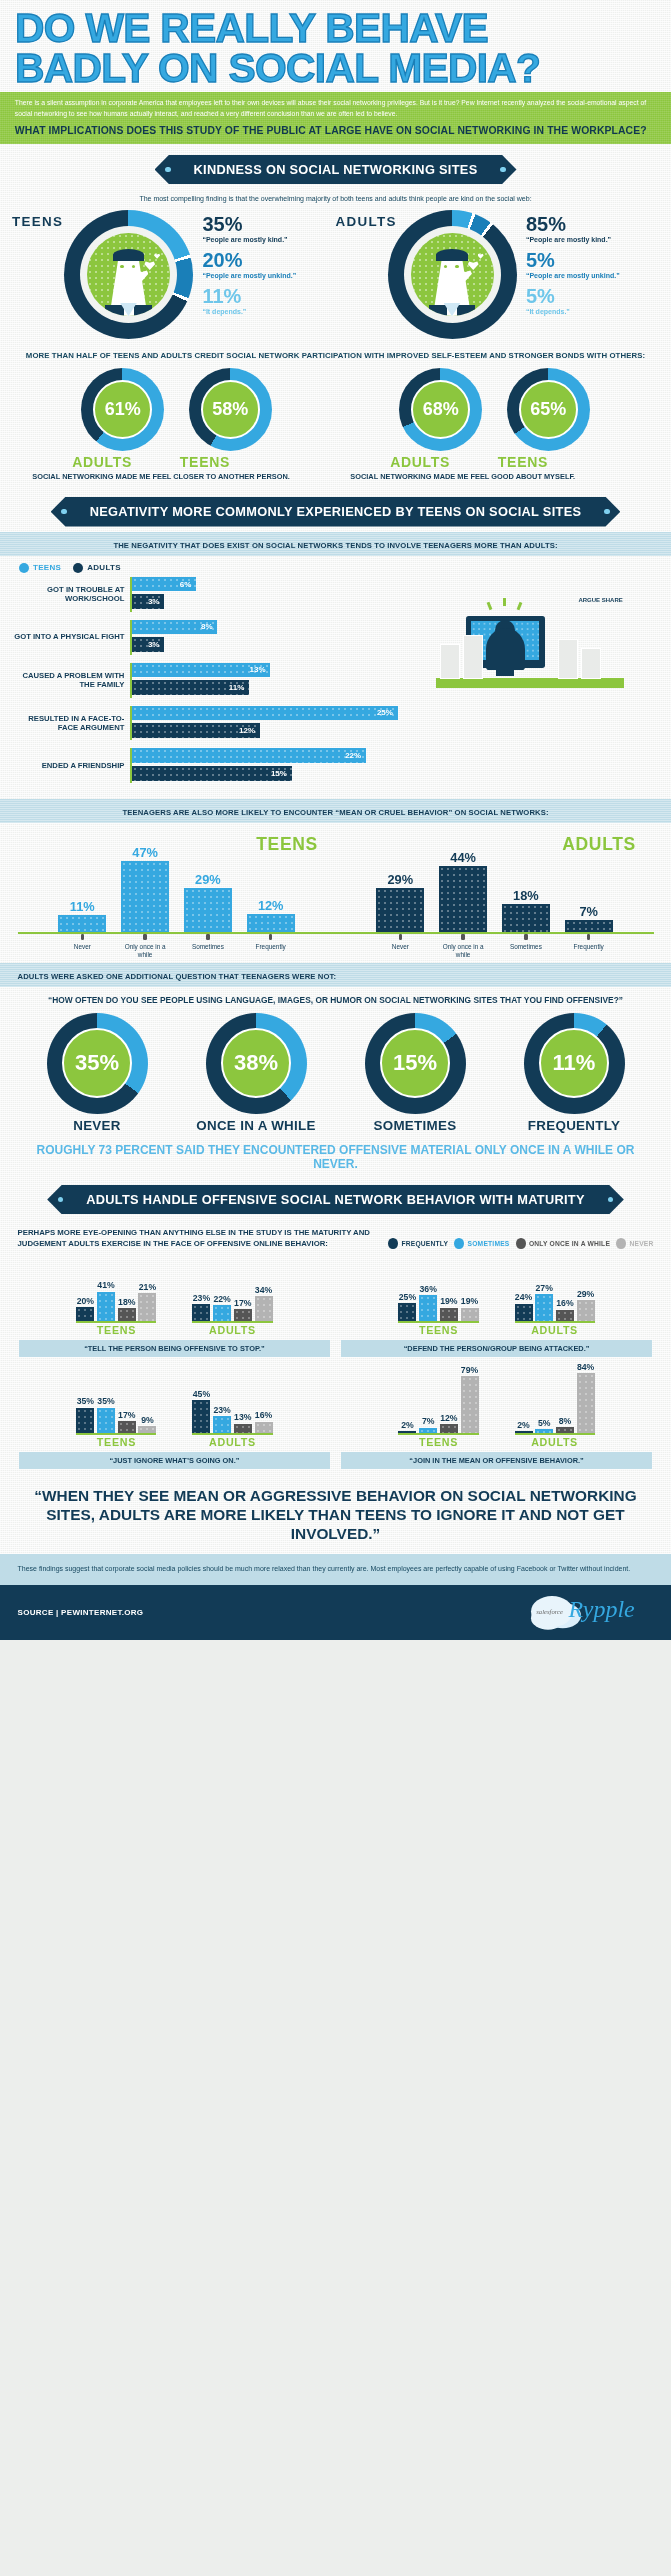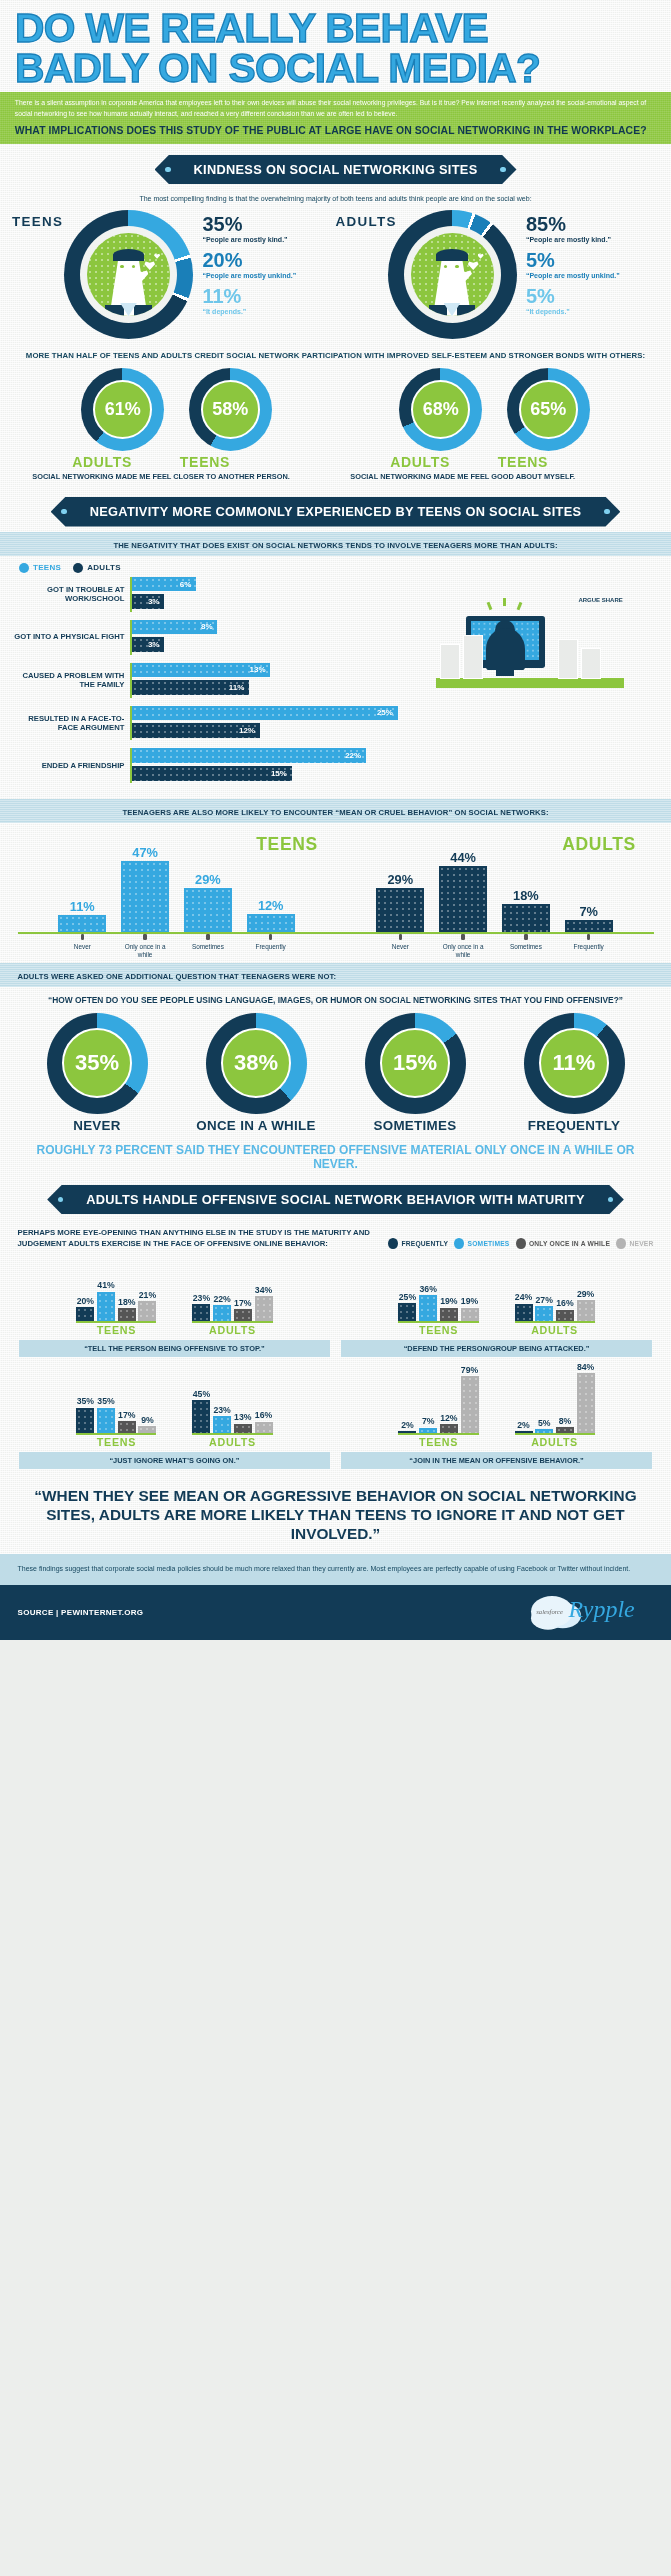--- a/index.html
+++ b/index.html
@@ -717,21 +717,21 @@
           <div class="grp-bars">
             <div class="grp-bar" style="height:14px; background-color:#123b56;">
                 <span class="lv">20%</span>
               </div>
             <div class="grp-bar" style="height:29.5px; background-color:#35a8e0;">
                 <span class="lv">41%</span>
               </div>
             <div class="grp-bar" style="height:12.8px; background-color:#555555;">
                 <span class="lv">18%</span>
               </div>
-            <div class="grp-bar" style="height:20px; background-color:#b3b3b3;">
+            <div class="grp-bar" style="height:28px; background-color:#b3b3b3;">
                 <span class="lv">21%</span>
               </div>
           </div>
           <div class="grp-who">TEENS</div>
         </div>
         <div class="grp">
           <div class="grp-bars">
             <div class="grp-bar" style="height:17px; background-color:#123b56;">
                 <span class="lv">23%</span>
               </div>
@@ -768,21 +768,21 @@
                 <span class="lv">19%</span>
               </div>
           </div>
           <div class="grp-who">TEENS</div>
         </div>
         <div class="grp">
           <div class="grp-bars">
             <div class="grp-bar" style="height:17.5px; background-color:#123b56;">
                 <span class="lv">24%</span>
               </div>
-            <div class="grp-bar" style="height:15px; background-color:#35a8e0;">
+            <div class="grp-bar" style="height:27px; background-color:#35a8e0;">
                 <span class="lv">27%</span>
               </div>
             <div class="grp-bar" style="height:11.4px; background-color:#555555;">
                 <span class="lv">16%</span>
               </div>
             <div class="grp-bar" style="height:21px; background-color:#b3b3b3;">
                 <span class="lv">29%</span>
               </div>
           </div>
           <div class="grp-who">ADULTS</div>

